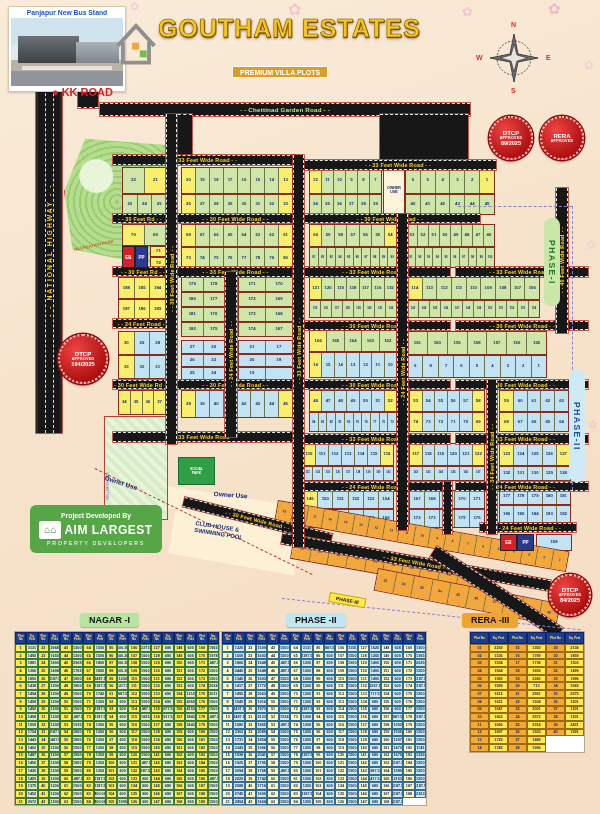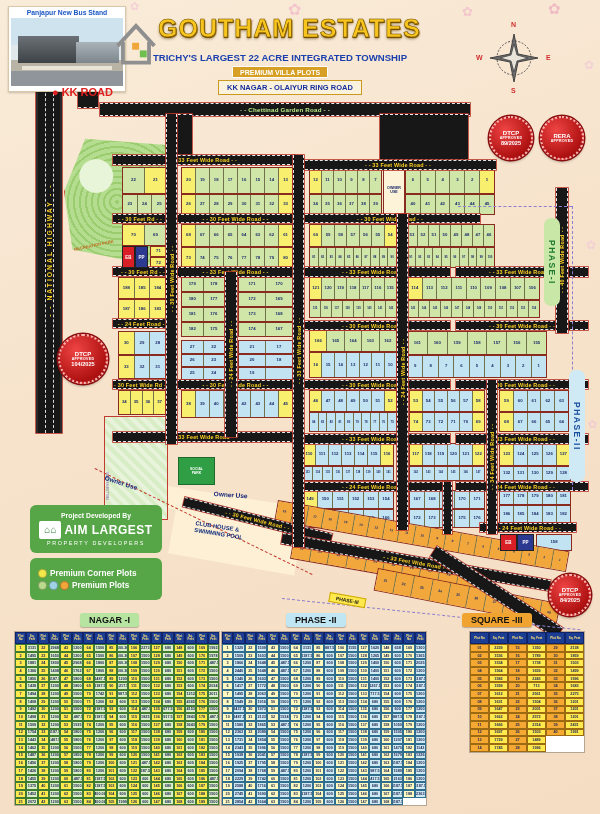--- a/index.html
+++ b/index.html
@@ -111,23 +111,21 @@
   <div class="houselogo">
     <svg width="46" height="52" viewBox="0 0 60 66">
       <path d="M6 38 L30 12 L54 38" fill="none" stroke="#8f8f8f" stroke-width="5"></path>
       <path d="M13 33 V60 H47 V33" fill="none" stroke="#8f8f8f" stroke-width="5"></path>
       <rect x="25" y="34" width="9" height="9" fill="#f0a63a"></rect>
       <rect x="35" y="44" width="9" height="9" fill="#6fbf4f"></rect>
     </svg>
   </div>
 
   <div class="title">GOUTHAM ESTATES</div>
-  <div class="subtitle">TRICHY'S LARGEST 22 ACRE INTEGRATED TOWNSHIP</div>
   <div class="badge">PREMIUM VILLA PLOTS</div>
-  <div class="routebox">KK NAGAR  -  OLAIYUR RING ROAD</div>
   <div class="kknagar"><i>●</i><span>KK ROAD</span></div>
 
   <div class="compass">
     <svg width="60" height="60" viewBox="0 0 60 60">
       <circle cx="30" cy="30" r="17" fill="none" stroke="#555" stroke-width="1" stroke-dasharray="2 1.5"></circle>
       <path d="M30 6 L34 26 L54 30 L34 34 L30 54 L26 34 L6 30 L26 26 Z" fill="#6d6d6d" stroke="#444" stroke-width="1"></path>
       <path d="M30 16 L33 27 L44 30 L33 33 L30 44 L27 33 L16 30 L27 27 Z" fill="#e9e4da" stroke="#444" stroke-width="0.8"></path>
     </svg>
     <span class="cdir" style="left:27px;top:-7px;">N</span>
     <span class="cdir" style="left:27px;top:59px;">S</span>
@@ -788,34 +786,20 @@
 
   <div class="devbox">
     <span class="devline">Project Developed By</span>
     <div class="devrow">
       <span class="devlogo">⌂⌂</span>
       <span class="devname">AIM LARGEST</span>
     </div>
     <span class="devtag">PROPERTY DEVELOPERS</span>
   </div>
 
-  <div class="legendbox">
-    <div class="legrow">
-      <span class="dot" id="dot-corner" style="background: rgb(242, 232, 74);"></span>
-      <span>Premium Corner Plots</span>
-    </div>
-    <div class="legrow">
-      <span id="dots-premium" style="display:flex;gap:2px;">
-          <span class="dot" style="background: rgb(185, 217, 139);"></span>
-          <span class="dot" style="background: rgb(159, 212, 232);"></span>
-          <span class="dot" style="background: rgb(240, 166, 58);"></span>
-        </span>
-      <span>Premium Plots</span>
-    </div>
-  </div>
 
   <div id="tables">
       <div class="ptable" style="left: 15px; top: 632px; width: 204px; grid-template-columns: repeat(18, 1fr); --bd: #3f7a33;">
         <div class="th">Plot No</div>
         <div class="th">Sq. Feet</div>
         <div class="th">Plot No</div>
         <div class="th">Sq. Feet</div>
         <div class="th">Plot No</div>
         <div class="th">Sq. Feet</div>
         <div class="th">Plot No</div>
@@ -1703,14 +1687,14 @@
 <div class="flower" style="left: 288px; top: 0px; font-size: 16px; color: rgb(243, 191, 203);">✿</div>
     <div class="flower" style="left: 462px; top: 4px; font-size: 13px; color: rgb(243, 191, 203);">✿</div>
     <div class="flower" style="left: 548px; top: 0px; font-size: 15px; color: rgb(239, 179, 194);">✿</div>
     <div class="flower" style="left: 584px; top: 58px; font-size: 12px; color: rgb(243, 205, 214);">✿</div>
     <div class="flower" style="left: 246px; top: 16px; font-size: 10px; color: rgb(240, 200, 210);">✿</div>
     <div class="flower" style="left: 586px; top: 238px; font-size: 12px; color: rgb(243, 205, 214);">✿</div>
     <div class="flower" style="left: 588px; top: 418px; font-size: 11px; color: rgb(240, 200, 210);">✿</div>
     <div class="flower" style="left: 130px; top: 0px; font-size: 11px; color: rgb(243, 205, 214);">✿</div>
     <div class="pill" style="left: 80px; top: 613px; background: rgb(183, 228, 160);">NAGAR -I</div>
     <div class="pill" style="left: 286px; top: 613px; background: rgb(191, 230, 242);">PHASE -II</div>
-    <div class="pill" style="left: 462px; top: 613px; background: rgb(240, 163, 46);">SQUARE -III</div>
+    <div class="pill" style="left: 462px; top: 613px; background: rgb(240, 163, 46);">RERA -III</div>
   </div>
 
 </body></html>

